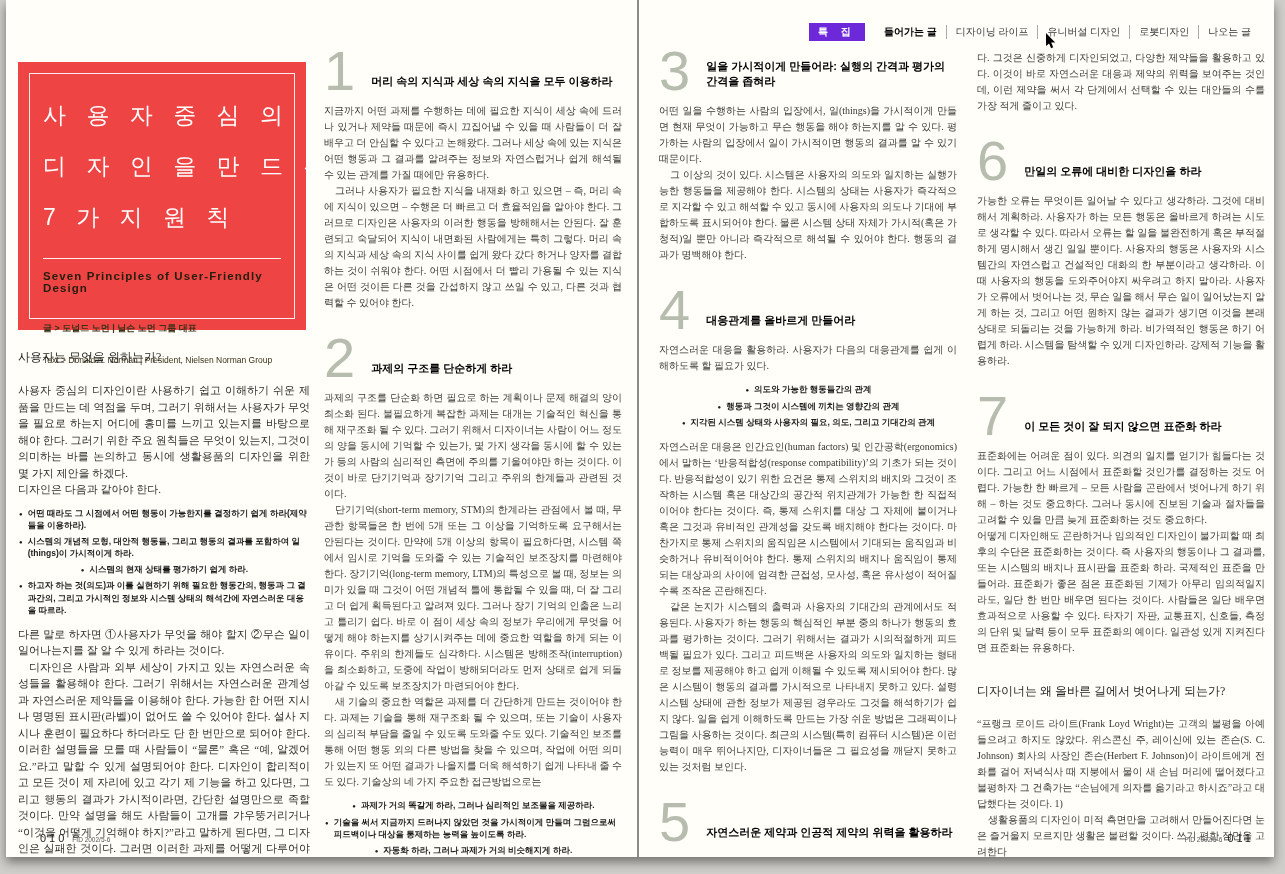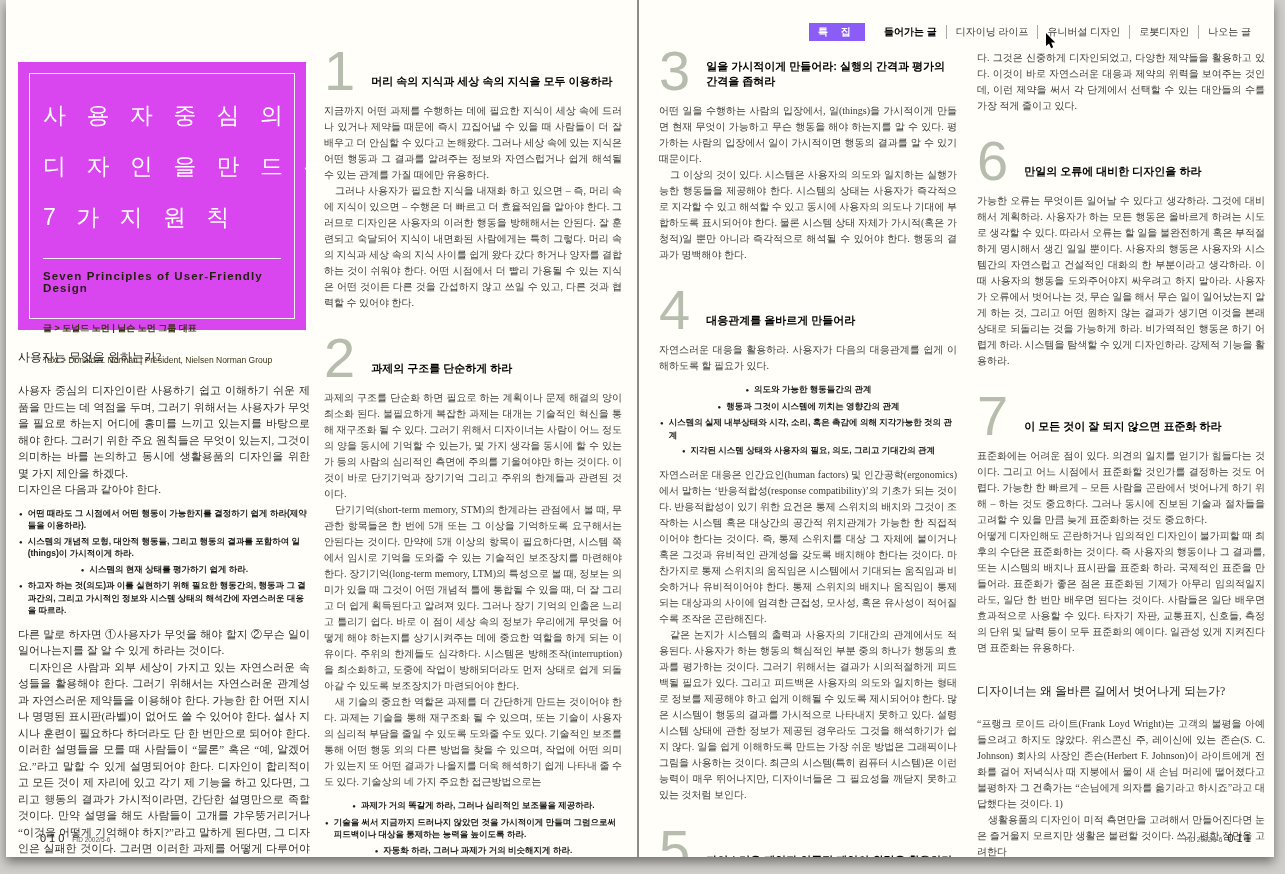--- a/index.html
+++ b/index.html
@@ -66,21 +66,21 @@
   .iss{font-size:6.5px;color:#555;}
 </style>
 </head>
 <body>
 
 <div class="wrap">
   <div class="spread">
 
     <div class="page lp">
 
-      <div class="tbox" style="background: #d946ef;">
+      <div class="tbox" style="background: #ef4444;">
         <div class="tbox-inner">
           <div class="tline">사 용 자 중 심 의</div>
           <div class="tline">디 자 인 을 만 드 는</div>
           <div class="tline">7 가 지 원 칙</div>
           <div class="tdiv"></div>
           <div class="tsub">Seven Principles of User-Friendly Design</div>
           <div class="tauth">글 &gt; 도널드 노먼 | 닐슨 노먼 그룹 대표</div>
           <div class="tauth2">Text &gt; Donald A. Norman | President, Nielsen Norman Group</div>
         </div>
       </div>
@@ -151,21 +151,21 @@
 
       <div class="foot foot-l">
         <span class="pno">010</span>
         <span class="iss">FID 2002/5-6</span>
       </div>
     </div>
 
     <div class="page rp">
 
       <div class="nav">
-        <span class="badge" style="background: #8b5cf6;">특 집</span>
+        <span class="badge" style="background: #6d28d9;">특 집</span>
         <span class="nav-item active">들어가는 글</span>
         <span class="nav-item">디자이닝 라이프</span>
         <span class="nav-item">유니버설 디자인</span>
         <span class="nav-item">로봇디자인</span>
         <span class="nav-item">나오는 글</span>
       </div>
       <div class="cursor">
         <svg width="11" height="16" viewBox="0 0 11 16">
             <path d="M0 0 L0 13 L3.1 10.4 L5.1 15.2 L7.2 14.2 L5.2 9.6 L9.2 9.4 Z" fill="#000"></path>
           </svg>
@@ -190,24 +190,20 @@
             <div class="b">
                 <span class="dot"></span>
                 <span>의도와 가능한 행동들간의 관계</span>
               </div>
             <div class="b">
                 <span class="dot"></span>
                 <span>행동과 그것이 시스템에 끼치는 영향간의 관계</span>
               </div>
             <div class="b">
                 <span class="dot"></span>
-                <span>시스템의 실제 내부상태와 시각, 소리, 혹은 촉감에 의해 지각가능한 것의 관계</span>
-              </div>
-            <div class="b">
-                <span class="dot"></span>
                 <span>지각된 시스템 상태와 사용자의 필요, 의도, 그리고 기대간의 관계</span>
               </div>
           </div>
           <p class="sp">자연스러운 대응은 인간요인(human factors) 및 인간공학(ergonomics)에서 말하는 ‘반응적합성(response compatibility)’의 기초가 되는 것이다. 반응적합성이 있기 위한 요건은 통제 스위치의 배치와 그것이 조작하는 시스템 혹은 대상간의 공간적 위치관계가 가능한 한 직접적이어야 한다는 것이다. 즉, 통제 스위치를 대상 그 자체에 붙이거나 혹은 그것과 유비적인 관계성을 갖도록 배치해야 한다는 것이다. 마찬가지로 통제 스위치의 움직임은 시스템에서 기대되는 움직임과 비슷하거나 유비적이어야 한다. 통제 스위치의 배치나 움직임이 통제되는 대상과의 사이에 엄격한 근접성, 모사성, 혹은 유사성이 적어질수록 조작은 곤란해진다.</p>
           <p class="sp ind">같은 논지가 시스템의 출력과 사용자의 기대간의 관계에서도 적용된다. 사용자가 하는 행동의 핵심적인 부분 중의 하나가 행동의 효과를 평가하는 것이다. 그러기 위해서는 결과가 시의적절하게 피드백될 필요가 있다. 그리고 피드백은 사용자의 의도와 일치하는 형태로 정보를 제공해야 하고 쉽게 이해될 수 있도록 제시되어야 한다. 많은 시스템이 행동의 결과를 가시적으로 나타내지 못하고 있다. 설령 시스템 상태에 관한 정보가 제공된 경우라도 그것을 해석하기가 쉽지 않다. 일을 쉽게 이해하도록 만드는 가장 쉬운 방법은 그래픽이나 그림을 사용하는 것이다. 최근의 시스템(특히 컴퓨터 시스템)은 이런 능력이 매우 뛰어나지만, 디자이너들은 그 필요성을 깨닫지 못하고 있는 것처럼 보인다.</p>
         </div>
         <div class="sec">
           <div class="sec-head">
             <span class="sec-num" style="color: rgb(182, 188, 174);">5</span>
             <span class="sec-title">자연스러운 제약과 인공적 제약의 위력을 활용하라</span>

